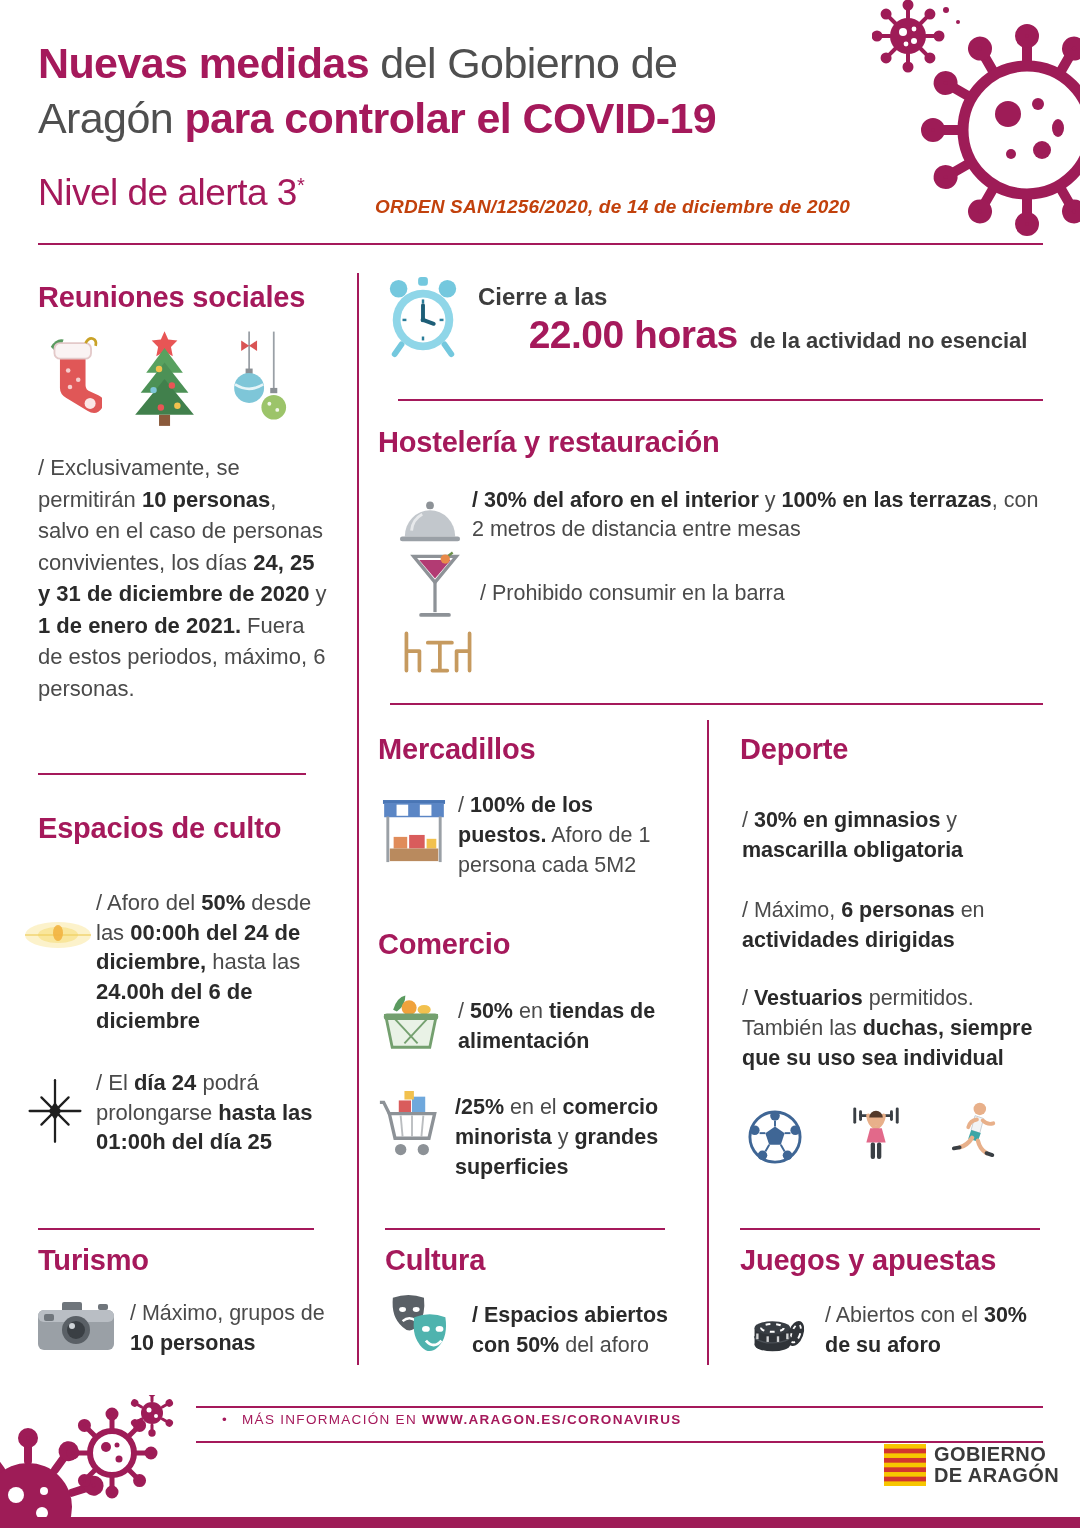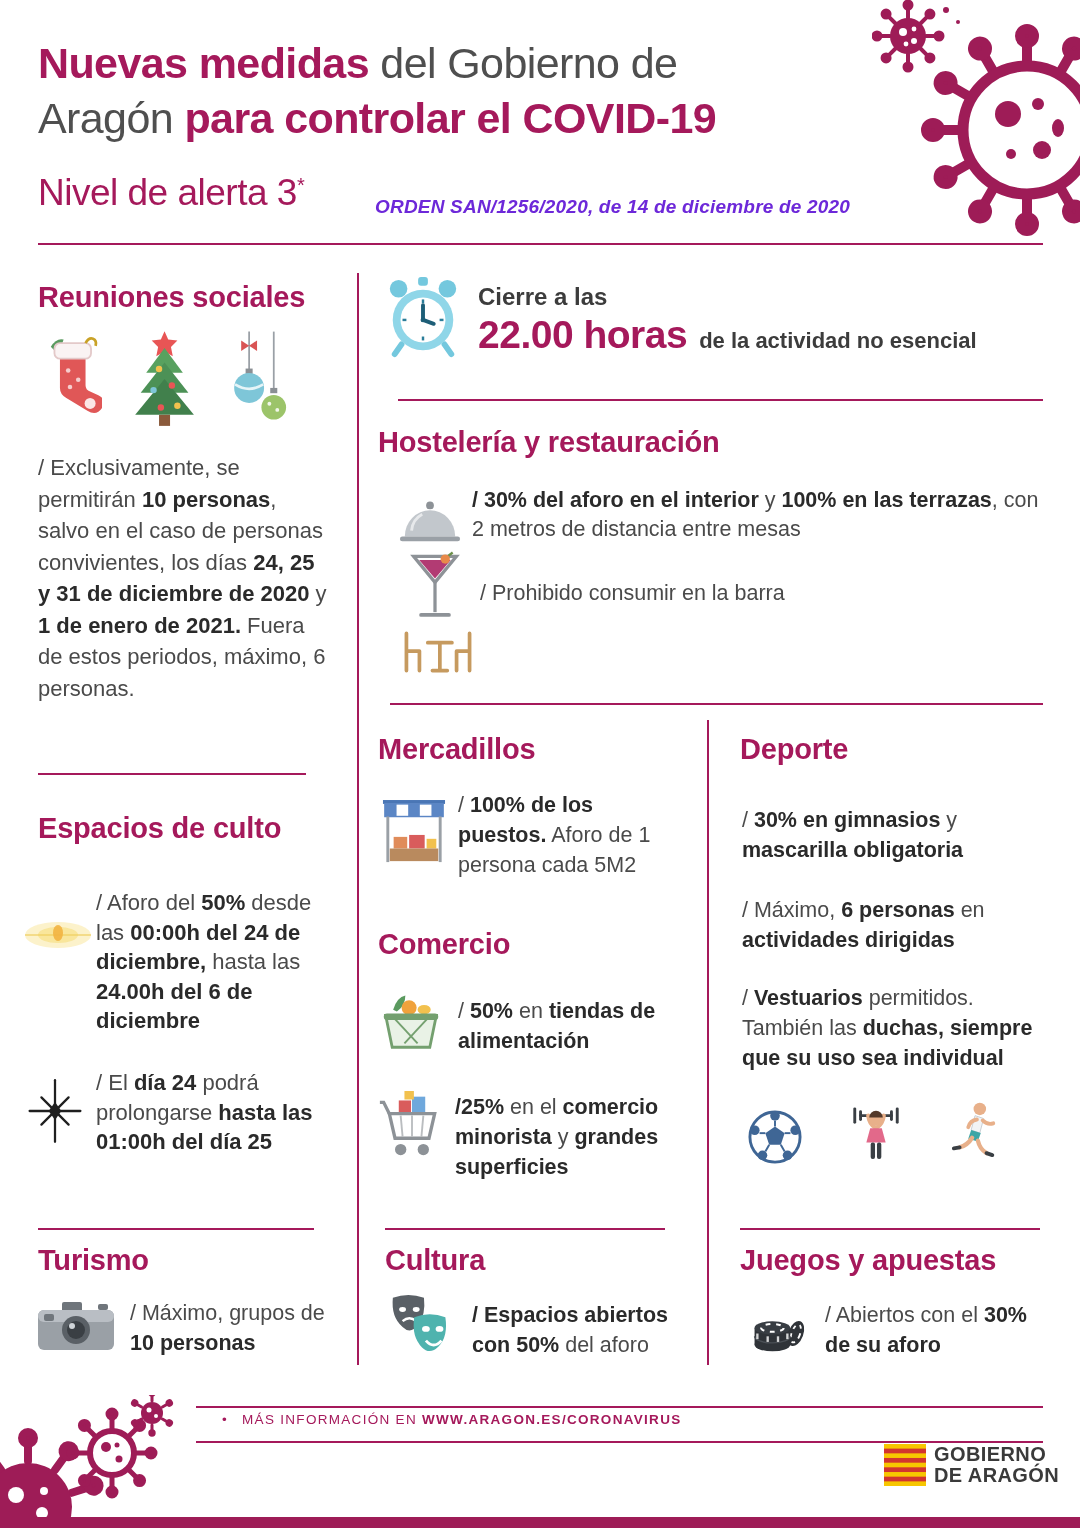--- a/index.html
+++ b/index.html
@@ -15,23 +15,23 @@
   .vline{position:absolute;width:2px;background:var(--accent);}
   .h2{font-size:29px;font-weight:700;color:var(--accent);letter-spacing:-0.2px;}
   .txt{font-size:21.5px;line-height:30px;color:#4a4a4a;}
   .txt .b{font-weight:700;color:#2a2a2a;}
   .bigtxt{font-size:22px;line-height:31.5px;color:#4a4a4a;}
   .bigtxt .b{font-weight:700;color:#2a2a2a;}
   .title{font-size:43px;line-height:55px;color:var(--titlegray);letter-spacing:-0.6px;font-weight:400;}
   .title .acc{color:var(--accent);font-weight:700;}
   .alert{font-size:37px;color:var(--accent);letter-spacing:-0.5px;}
   .alert sup{font-size:20px;}
-  .order{font-size:19px;font-style:italic;font-weight:700;color:#6d28d9;letter-spacing:0.2px;}
+  .order{font-size:19px;font-style:italic;font-weight:700;color:#c2410c;letter-spacing:0.2px;}
   .closure-intro{font-size:24px;font-weight:700;color:#3c3c3c;}
-  .closure-line2{display:flex;align-items:baseline;margin-top:2px;}
+  .closure-line2{display:flex;align-items:baseline;margin-top:2px;justify-content:center;}
   .closure-time{font-size:39px;font-weight:700;color:var(--accent);letter-spacing:-0.5px;}
   .closure-suffix{font-size:22px;font-weight:700;color:#3c3c3c;margin-left:12px;}
   .footer-info{font-size:13.5px;letter-spacing:1.3px;color:var(--accent);display:flex;align-items:center;gap:14px;}
   .footer-info .b{font-weight:700;color:var(--accent);}
   .gov{display:flex;align-items:center;gap:10px;}
   .gov-text{font-size:20px;font-weight:700;color:#3a3a3a;line-height:21px;letter-spacing:0.4px;}
   .xmas-row{display:flex;align-items:flex-end;gap:24px;}
   .sports-icons{display:flex;align-items:flex-end;gap:46px;}
   svg{display:block;}
 </style>

